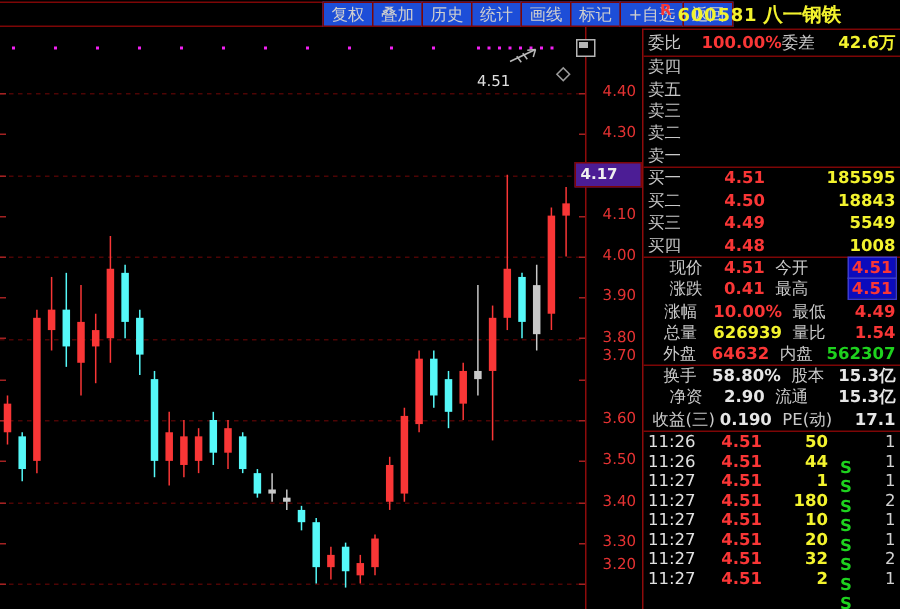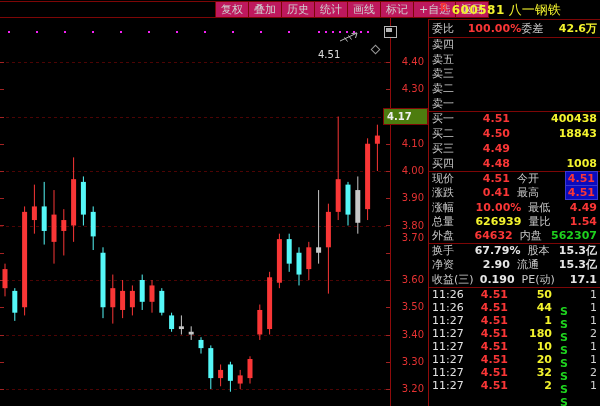--- a/index.html
+++ b/index.html
@@ -9,36 +9,36 @@
     background:#000; font-family:"DejaVu Sans", sans-serif;
     -webkit-font-smoothing:none;
   }
   
   #topbar { position:absolute; left:0; top:0; width:600px; height:19px; }
   #toolbar-spacer { position:absolute; left:0; top:1px; width:216px; height:17px;
     border-top:1px solid var(--border); border-bottom:1px solid var(--border);
     border-right:1px solid #c00000; background:#000; }
   #toolbar { position:absolute; left:216px; top:1px; height:17px; display:flex; }
   .tbtn { height:17px; line-height:15px; padding:0 5px; margin-left:-1px;
-    border:1px solid var(--border); color:#cfcfcf; font-size:11px; background:#be185d;
+    border:1px solid var(--border); color:#cfcfcf; font-size:11px; background:#1d4ed8;
     white-space:nowrap; cursor:default; }
   #stock-head { position:absolute; left:440px; top:1px; height:17px; display:flex;
     align-items:center; gap:4px; white-space:nowrap; }
   #stock-flag { color:#f93636; font-size:10px; font-weight:bold; position:relative; top:-2px; }
   #stock-code { color:#f3f32e; font-size:12px; font-weight:bold; letter-spacing:0.5px; }
-  #stock-name { color:#f3f32e; font-size:13px; font-weight:normal; }
+  #stock-name { color:#f3f32e; font-size:13px; font-weight:bold; }
   
   #chart-wrap { position:absolute; left:0; top:18px; width:391px; height:388px;
     border-right:1px solid #8e0b0b; }
   #kline { position:absolute; left:0; top:0; }
   #axis { position:absolute; left:391px; top:18px; width:37px; height:388px; }
   .axis-label { position:absolute; left:0; width:33px; text-align:right;
     color:#e43232; font-size:10px; height:12px; line-height:12px; }
   #price-box { position:absolute; left:383px; top:108px; width:45px; height:17px;
-    background:#4d7c0f; border:1px solid var(--border); color:#efefef;
+    background:#4c1d95; border:1px solid var(--border); color:#efefef;
     font-size:10px; font-weight:bold; line-height:15px; padding-left:3px; z-index:5; }
   #anno-label { position:absolute; left:318px; top:31px; color:#dedede; font-size:10px; z-index:4; }
   #diamond-icon { position:absolute; left:372px; top:28px; width:7px; height:7px;
     border:1px solid #9a9a9a; transform:rotate(45deg); z-index:4; }
   #restore-icon { position:absolute; left:384px; top:26px; width:13px; height:12px;
     border:1px solid #b5b5b5; z-index:6; background:#000; }
   #restore-icon::after { content:""; position:absolute; left:1px; top:1px; width:6px; height:4px;
     background:#b5b5b5; }
   
   #panel { position:absolute; left:428px; top:19px; width:172px; height:387px;
@@ -55,21 +55,21 @@
   #weibi-row { height:17px; line-height:17px; }
   #weibi-row .lbl { width:32px; }
   #weibi-row .wv1 { width:58px; text-align:right; }
   #weibi-row .lbl2 { width:38px; }
   #weibi-row .wv2 { flex:1; text-align:right; }
   .lvl-row { height:14.7px; line-height:14.7px; }
   .lvl-row .lbl { width:36px; }
   .lvl-row .lp { width:42px; text-align:right; }
   .lvl-row .lv { flex:1; text-align:right; }
   .st-row { height:14.2px; line-height:14.2px; }
-  .st-row .l1 { width:57px; }
+  .st-row .l1 { width:57px;text-align:center; }
   .st-row .v1 { flex:1; text-align:right; }
   .st-row .l2 { width:42px; margin-left:7px; }
   .st-row .v2 { width:48px; text-align:right; }
   .tr-row { height:13.1px; line-height:13.1px; }
   .tr-row .tt { width:34px; color:#e2e2e2; }
   .tr-row .tp { width:42px; text-align:right; }
   .tr-row .tv { width:44px; text-align:right; }
   .tr-row .ts { width:18px; margin-left:8px; }
   .tr-row .tc { flex:1; text-align:right; color:#d2d2d2; }
 </style>
@@ -227,21 +227,21 @@
       <div class="axis-label" style="top: 65px;">4.30</div>
       <div class="axis-label" style="top: 120px;">4.10</div>
       <div class="axis-label" style="top: 147px;">4.00</div>
       <div class="axis-label" style="top: 174px;">3.90</div>
       <div class="axis-label" style="top: 202px;">3.80</div>
       <div class="axis-label" style="top: 214px;">3.70</div>
       <div class="axis-label" style="top: 256px;">3.60</div>
       <div class="axis-label" style="top: 283px;">3.50</div>
       <div class="axis-label" style="top: 311px;">3.40</div>
       <div class="axis-label" style="top: 338px;">3.30</div>
-      <div class="axis-label" style="top: 365px;">3.20</div>
+      <div class="axis-label" style="top: 353px;">3.20</div>
     </div>
   <div id="price-box" style="top: 108px;">4.17</div>
 
   <div id="panel">
     <div class="sect">
       <div class="prow" id="weibi-row">
         <span class="lbl">委比</span>
         <span class="wv1 v-red">100.00%</span>
         <span class="lbl lbl2">委差</span>
         <span class="wv2 v-yellow">42.6万</span>
@@ -271,30 +271,31 @@
         <div class="prow lvl-row">
           <span class="lbl">卖一</span>
           <span class="lp v-red"></span>
           <span class="lv v-yellow"></span>
         </div>
       </div>
     <div class="sect" id="buy-levels">
         <div class="prow lvl-row">
           <span class="lbl">买一</span>
           <span class="lp v-red">4.51</span>
-          <span class="lv v-yellow">400438</span>
+          <span class="lv v-yellow">185595</span>
         </div>
         <div class="prow lvl-row">
           <span class="lbl">买二</span>
           <span class="lp v-red">4.50</span>
           <span class="lv v-yellow">18843</span>
         </div>
         <div class="prow lvl-row">
           <span class="lbl">买三</span>
           <span class="lp v-red">4.49</span>
+          <span class="lv v-yellow">5549</span>
         </div>
         <div class="prow lvl-row">
           <span class="lbl">买四</span>
           <span class="lp v-red">4.48</span>
           <span class="lv v-yellow">1008</span>
         </div>
       </div>
     <div class="sect" id="stats-a">
         <div class="prow st-row">
           <span class="lbl l1">现价</span>
@@ -323,21 +324,21 @@
         <div class="prow st-row">
           <span class="lbl l1">外盘</span>
           <span class="v1 v-red">64632</span>
           <span class="lbl l2">内盘</span>
           <span class="v2"><span class="v-green">562307</span></span>
         </div>
       </div>
     <div class="sect" id="stats-b">
         <div class="prow st-row">
           <span class="lbl l1">换手</span>
-          <span class="v1 v-white">67.79%</span>
+          <span class="v1 v-white">58.80%</span>
           <span class="lbl l2">股本</span>
           <span class="v2"><span class="v-white">15.3亿</span></span>
         </div>
         <div class="prow st-row">
           <span class="lbl l1">净资</span>
           <span class="v1 v-white">2.90</span>
           <span class="lbl l2">流通</span>
           <span class="v2"><span class="v-white">15.3亿</span></span>
         </div>
         <div class="prow st-row">

